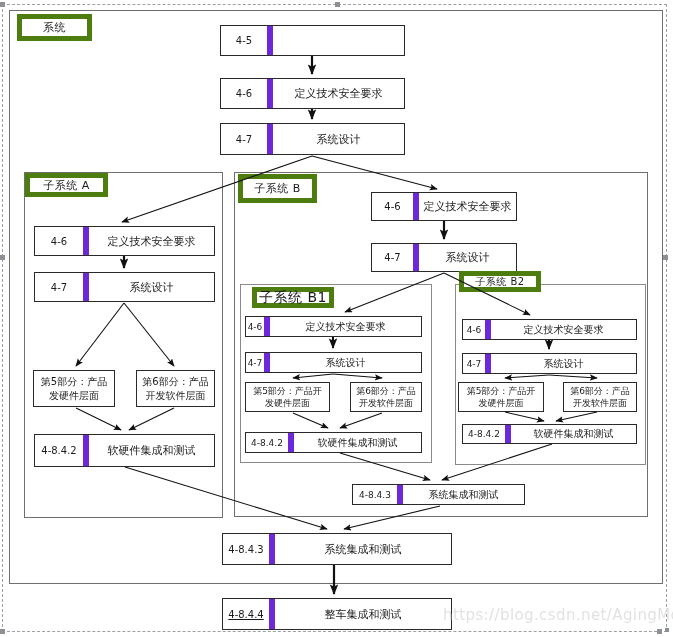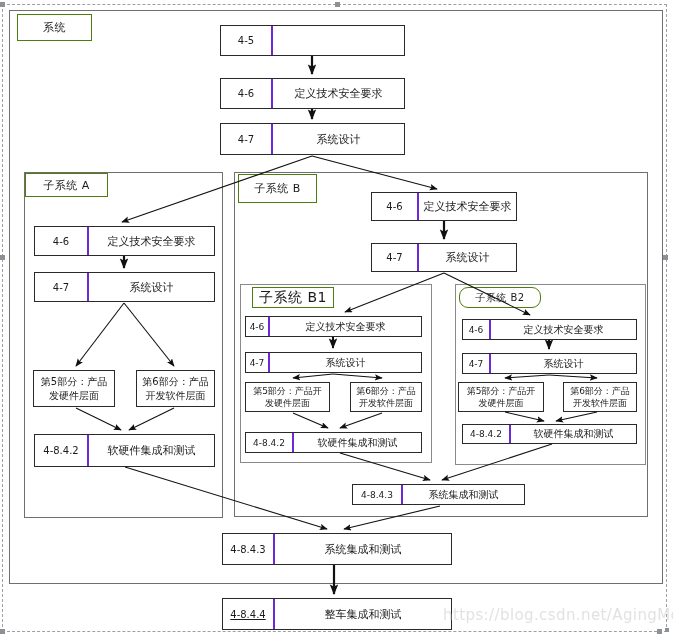--- a/index.html
+++ b/index.html
@@ -12,32 +12,32 @@
   
   .page-frame{
     position:absolute;left:2px;top:4px;width:665px;height:628px;
     border:1px dashed #9aa0a6;box-sizing:border-box;pointer-events:none;
   }
   .frame-dot{position:absolute;width:5px;height:5px;background:#8d9196;}
   
   .group{position:absolute;border:1px solid #6f6f6f;box-sizing:border-box;background:transparent;}
   .group.thin{border:1px solid #8a8a8a;}
   .group-label{
-    position:absolute;border:1px solid #4d7c0f;box-sizing:border-box;background:#fff;
+    position:absolute;border:5px solid #4d7c0f;box-sizing:border-box;background:#fff;
     display:flex;align-items:center;justify-content:center;
     font-size:11px;color:#1b1b1b;letter-spacing:0.5px;
   }
   
   .pbox{
     position:absolute;border:1px solid #2a2a2a;box-sizing:border-box;background:#fff;
     display:flex;align-items:stretch;
   }
   .pbox .code{
     display:flex;align-items:center;justify-content:center;
-    border-right:2px solid #6d28d9;box-sizing:border-box;
+    border-right:6px solid #6d28d9;box-sizing:border-box;
     font-size:10px;color:#1b1b1b;white-space:nowrap;
   }
   .pbox .txt{
     flex:1;display:flex;align-items:center;justify-content:center;
     font-size:11px;color:#1b1b1b;white-space:nowrap;
   }
   
   .sbox{
     position:absolute;border:1px solid #2a2a2a;box-sizing:border-box;background:#fff;
     display:flex;align-items:center;justify-content:center;text-align:center;
@@ -161,21 +161,21 @@
       <span>开发软件层面</span>
     </div>
   </div>
 
   <div class="pbox" style="left:245px;top:432px;width:177px;height:21px;">
     <div class="code" style="width:48px;font-size:9px;">4-8.4.2</div>
     <div class="txt" style="font-size:10px;">软硬件集成和测试</div>
   </div>
 
   <div class="group thin" style="left:455px;top:284px;width:191px;height:181px;"></div>
-  <div class="group-label" style="left:459px;top:287px;width:82px;height:21px;font-size:10px;border-radius:9px;">
+  <div class="group-label" style="left:459px;top:271px;width:82px;height:21px;font-size:10px;">
     <span>子系统 B2</span>
   </div>
 
   <div class="pbox" style="left:462px;top:319px;width:175px;height:21px;">
     <div class="code" style="width:28px;font-size:9px;">4-6</div>
     <div class="txt" style="font-size:10px;">定义技术安全要求</div>
   </div>
 
   <div class="pbox" style="left:462px;top:353px;width:175px;height:21px;">
     <div class="code" style="width:28px;font-size:9px;">4-7</div>

